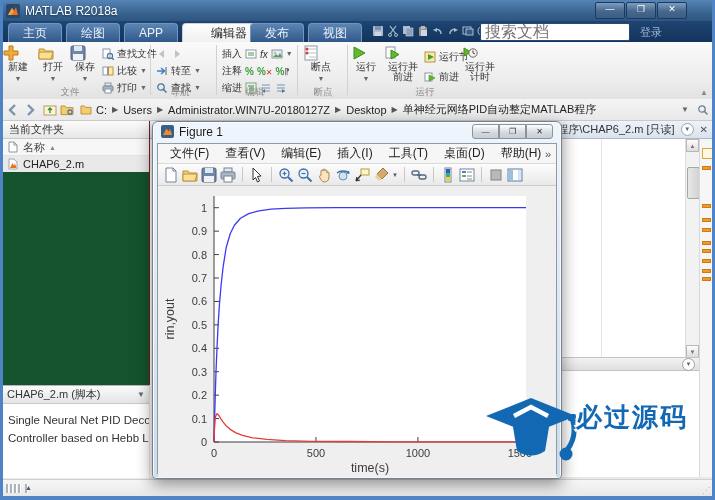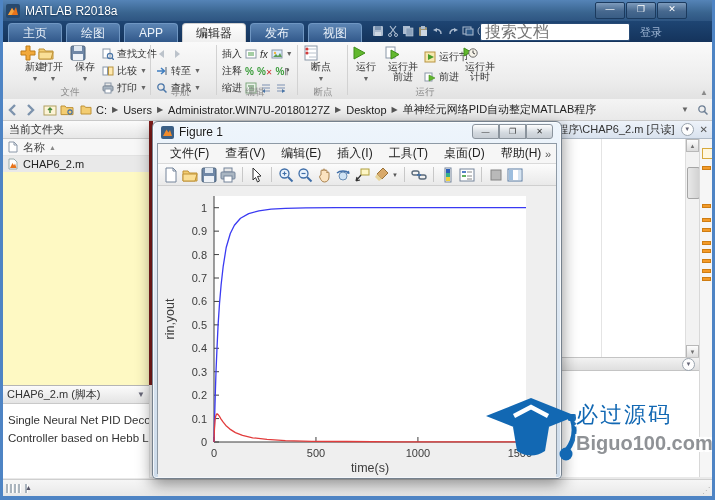--- a/index.html
+++ b/index.html
@@ -15,21 +15,21 @@
   .titlebar .ttl{color:#fff;font-size:12px;margin-left:5px;text-shadow:0 1px 2px #13304f;}
   .winbtns{position:absolute;right:28px;top:2px;display:flex;gap:1px;z-index:5}
   .wbtn{width:28px;height:15px;border:1px solid #1b3a5e;border-radius:2px;
     background:linear-gradient(#7e9cbd,#46688e 55%,#395d85);
     color:#fff;font-size:9px;line-height:13px;text-align:center;}
   .tabsrow{left:0;top:21px;width:715px;height:26px;z-index:3;
     background:linear-gradient(#1e4573,#122f56);}
   .mtab{position:absolute;top:2px;height:19px;line-height:19px;border-radius:4px 4px 0 0;
     color:#eaf1f9;font-size:12px;text-align:center;
     background:linear-gradient(#5b84b3,#2f5688);border:1px solid #6f96c2;border-bottom:none;}
-  .mtab.active{background:linear-gradient(#fdfdfd,#efefef);color:#222;border-color:#cfcfcf;}
+  .mtab.active{background:linear-gradient(#fdfdfd,#efefef);color:#222;border-color:#cfcfcf;padding-left:15px;}
   .qat{position:absolute;display:flex;align-items:center;gap:3px;}
   .qicon{width:12px;height:12px;opacity:.85}
   .searchbox{position:absolute;width:148px;height:16px;background:#fff;border:1px solid #274a75;
      border-radius:2px;display:flex;align-items:center;}
   .searchbox input{border:none;outline:none;flex:1;font-size:16px;padding:0 4px;color:#444;
      font-family:"Liberation Sans",sans-serif;background:transparent}
   .signin{color:#9db4d2;font-size:11px}
 
   
   .ribbon{left:0;top:42px;width:715px;height:57px;z-index:3;
@@ -46,21 +46,21 @@
 
   
   .addrbar{left:0;top:99px;width:715px;height:22px;z-index:3;background:linear-gradient(#f4f4f4,#e9e9e9);
     border-bottom:1px solid #c9c9c9;display:flex;align-items:center;padding-left:6px;box-sizing:border-box;}
   .crumbs{display:flex;align-items:center;font-size:11px;color:#222;margin-left:6px}
   .crumb-sep{color:#555;font-size:8px;margin:0 5px}
   .crumb-sep::after{content:"▶"}
   .addr-right{position:absolute;right:6px;display:flex;gap:8px;align-items:center;color:#666}
 
   
-  .leftpanel{left:3px;top:121px;width:146px;height:264px;background:#fef9c3;border-right:4px solid #7f1d1d;z-index:2}
+  .leftpanel{left:3px;top:121px;width:146px;height:264px;background:#14532d;border-right:1px solid #7f1d1d;z-index:2}
   .cf-head{height:17px;background:linear-gradient(#fbfbfb,#e7e7e7);border-bottom:1px solid #c9c9c9;
     font-size:11px;color:#333;line-height:17px;padding-left:6px}
   .col-head{height:16px;background:#f7f7f7;border-bottom:1px solid #e2e2e2;display:flex;align-items:center;
     font-size:11px;color:#444;padding-left:4px;gap:4px}
   .sortarrow{font-size:7px;color:#888}
   .filerow{height:16px;background:#e9e9e9;display:flex;align-items:center;gap:4px;
     font-size:11px;color:#222;padding-left:4px}
 
   .leftdetail{left:3px;top:385px;width:146px;height:92px;background:#fff;border-top:1px solid #b5b5b5;z-index:2}
   .ld-head{height:17px;background:linear-gradient(#fbfbfb,#e4e4e4);border-bottom:1px solid #c9c9c9;
@@ -94,21 +94,21 @@
   .grip i{display:block;width:2px;height:9px;background:#aab4bd;border-right:1px solid #fff}
   .grip .up{font-size:7px;color:#556;margin-left:3px;font-style:normal}
   .resizedots{position:absolute;right:4px;bottom:2px;color:#b0b0b0;font-size:8px;letter-spacing:1px}
   .frame{left:0;top:0;width:715px;height:500px;z-index:60;pointer-events:none;box-sizing:border-box;
     border-left:3px solid #4e84c4;border-right:3px solid #4e84c4;border-bottom:4px solid #4e84c4;}
 
   
   .figwin{left:152px;top:121px;width:410px;height:358px;z-index:20;border-radius:6px 6px 4px 4px;
     background:linear-gradient(#eef5fc,#cddbea);border:1px solid #76818d;
     box-shadow:0 5px 16px rgba(0,0,0,.45), inset 0 0 0 1px rgba(255,255,255,.75);box-sizing:border-box}
-  .fig-title{position:absolute;left:8px;top:3px;display:flex;align-items:center;gap:5px;
+  .fig-title{position:absolute;left:8px;top:3px;display:flex;align-items:flex-start;gap:5px;
     font-size:12px;color:#1a1a1a;text-shadow:0 0 3px #fff}
   .fig-btns{position:absolute;right:8px;top:2px;display:flex}
   .fbtn{width:27px;height:15px;border:1px solid #8b949d;background:linear-gradient(#fefefe,#d3d9df 60%,#c7cdd4);
     box-sizing:border-box;text-align:center;font-size:8px;line-height:13px;color:#333}
   .fbtn:first-child{border-radius:3px 0 0 3px}.fbtn:last-child{border-radius:0 3px 3px 0}
   .fig-content{position:absolute;left:4px;top:21px;right:4px;bottom:4px;background:#fff;
     border:1px solid #8e9aa6;box-sizing:border-box}
   .fig-menubar{height:19px;background:#f6f6f6;border-bottom:1px solid #dadada;display:flex;
     align-items:center;font-size:12px;color:#222;padding-left:4px;position:relative}
   .fmenu{padding:0 8px}
@@ -117,21 +117,21 @@
     display:flex;align-items:center;gap:3px;padding-left:5px}
   .tsep{width:1px;height:15px;background:#c8c8c8;margin:0 3px}
   .ticon{width:16px;height:16px}
   .fig-canvas{position:relative;height:291px;background:#efefef}
   #plot-svg .tick{font:11px "Liberation Sans","DejaVu Sans",sans-serif;fill:#3c3c3c}
   #plot-svg .axlabel{font:12.5px "Liberation Sans","DejaVu Sans",sans-serif;fill:#3c3c3c}
 
   
   .watermark{left:484px;top:394px;width:228px;height:80px;z-index:55}
   .wm-text{position:absolute;left:92px;top:6px}
-  .wm-cn{font-size:22px;font-weight:normal;letter-spacing:2px;
+  .wm-cn{font-size:26px;font-weight:bold;letter-spacing:2px;
      text-shadow:-2px -2px 0 #fff,2px -2px 0 #fff,-2px 2px 0 #fff,2px 2px 0 #fff,0 0 5px #fff}
   .wm-en{font-size:20px;font-weight:bold;color:#8f9296;margin-top:2px;
      text-shadow:-2px -2px 0 #fff,2px -2px 0 #fff,-2px 2px 0 #fff,2px 2px 0 #fff,0 0 5px #fff}
 
   .icon12{width:12px;height:12px}.icon14{width:14px;height:14px}.icon16{width:16px;height:16px}
 </style>
 </head>
 <body>
 
 <div class="abs titlebar">
@@ -199,21 +199,21 @@
     <svg class="icon12" style="margin-right:3px" viewBox="0 0 12 12">
         <circle cx="5" cy="5" r="3.2" fill="none" stroke="#4a76a8" stroke-width="1.3"></circle>
         <path d="M7.5 7.5 L10.5 10.5" stroke="#4a76a8" stroke-width="1.5"></path>
       </svg>
   </div>
   <span class="signin abs" style="left:640px;top:4px">登录</span>
 </div>
 
 <div class="abs ribbon">
 
-  <div class="bigbtn" style="left:20px">
+  <div class="bigbtn" style="left:3px">
     <svg class="icon16" viewBox="0 0 16 16">
         <path d="M6 1 h4 v5 h5 v4 h-5 v5 h-4 v-5 h-5 v-4 h5 Z" fill="#f2a93b" stroke="#c07d16" stroke-width="1"></path>
       </svg>
     <span class="lbl">新建</span><span class="caret">▼</span>
   </div>
   <div class="bigbtn" style="left:38px">
     <svg class="icon16" viewBox="0 0 16 16">
         <path d="M1 4 h5 l1.5 2 H15 v8 H1 Z" fill="#f3cd72" stroke="#bf9236"></path>
         <path d="M1 7 h14 l-2 7 H1 Z" fill="#fadf96" stroke="#bf9236"></path>
       </svg>
@@ -632,17 +632,16 @@
   <svg width="94" height="76" viewBox="0 0 94 76">
     <polygon points="47,4 92,22 47,40 2,22" fill="#1268b3"></polygon>
     <path d="M30 22 L47 13 L64 22" stroke="#fff" stroke-width="4.5" fill="none"></path>
     <path d="M29 33 L65 33 L61 57 Q47 66 33 57 Z" fill="#1268b3"></path>
     <path d="M88 24 C92 36 90 47 83 56" stroke="#1268b3" stroke-width="5" fill="none"></path>
     <rect x="84" y="20" width="8" height="7" rx="1.5" fill="#1268b3"></rect>
     <circle cx="82" cy="60" r="6.5" fill="#1268b3"></circle>
   </svg>
   <div class="wm-text">
     <div class="wm-cn" style="color:#1268b3">必过源码</div>
-    <div class="wm-en">Biguo100.com</div>
   </div>
 </div>
 
 <div class="abs frame"></div>
 
 </body></html>

